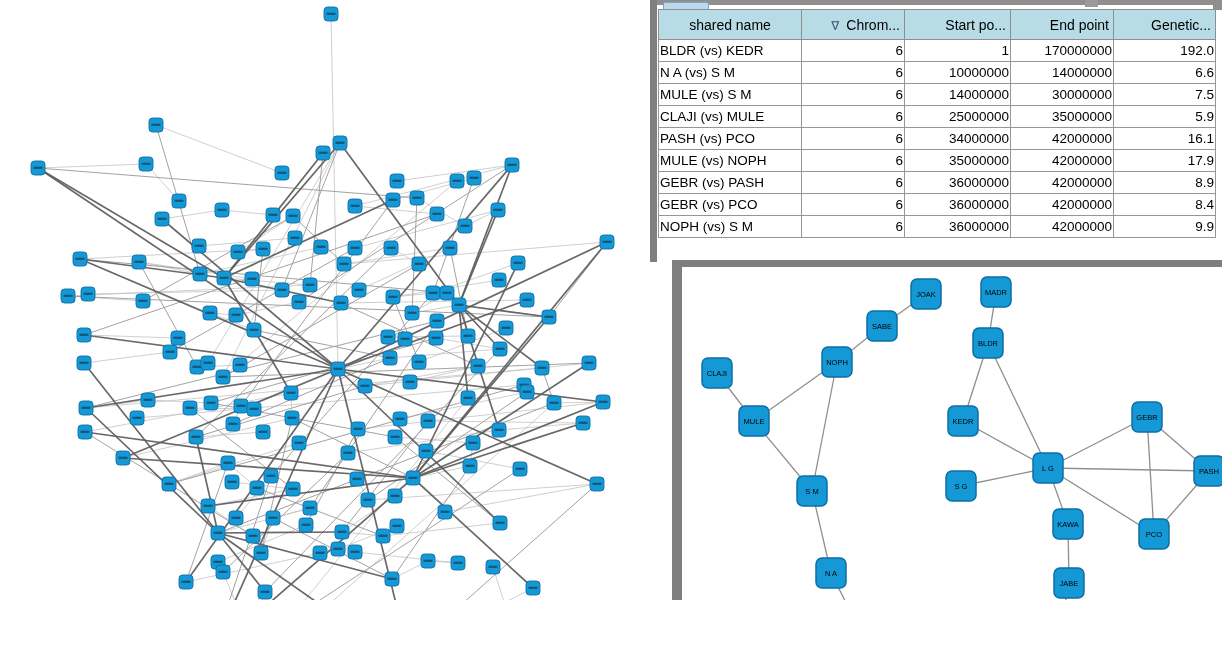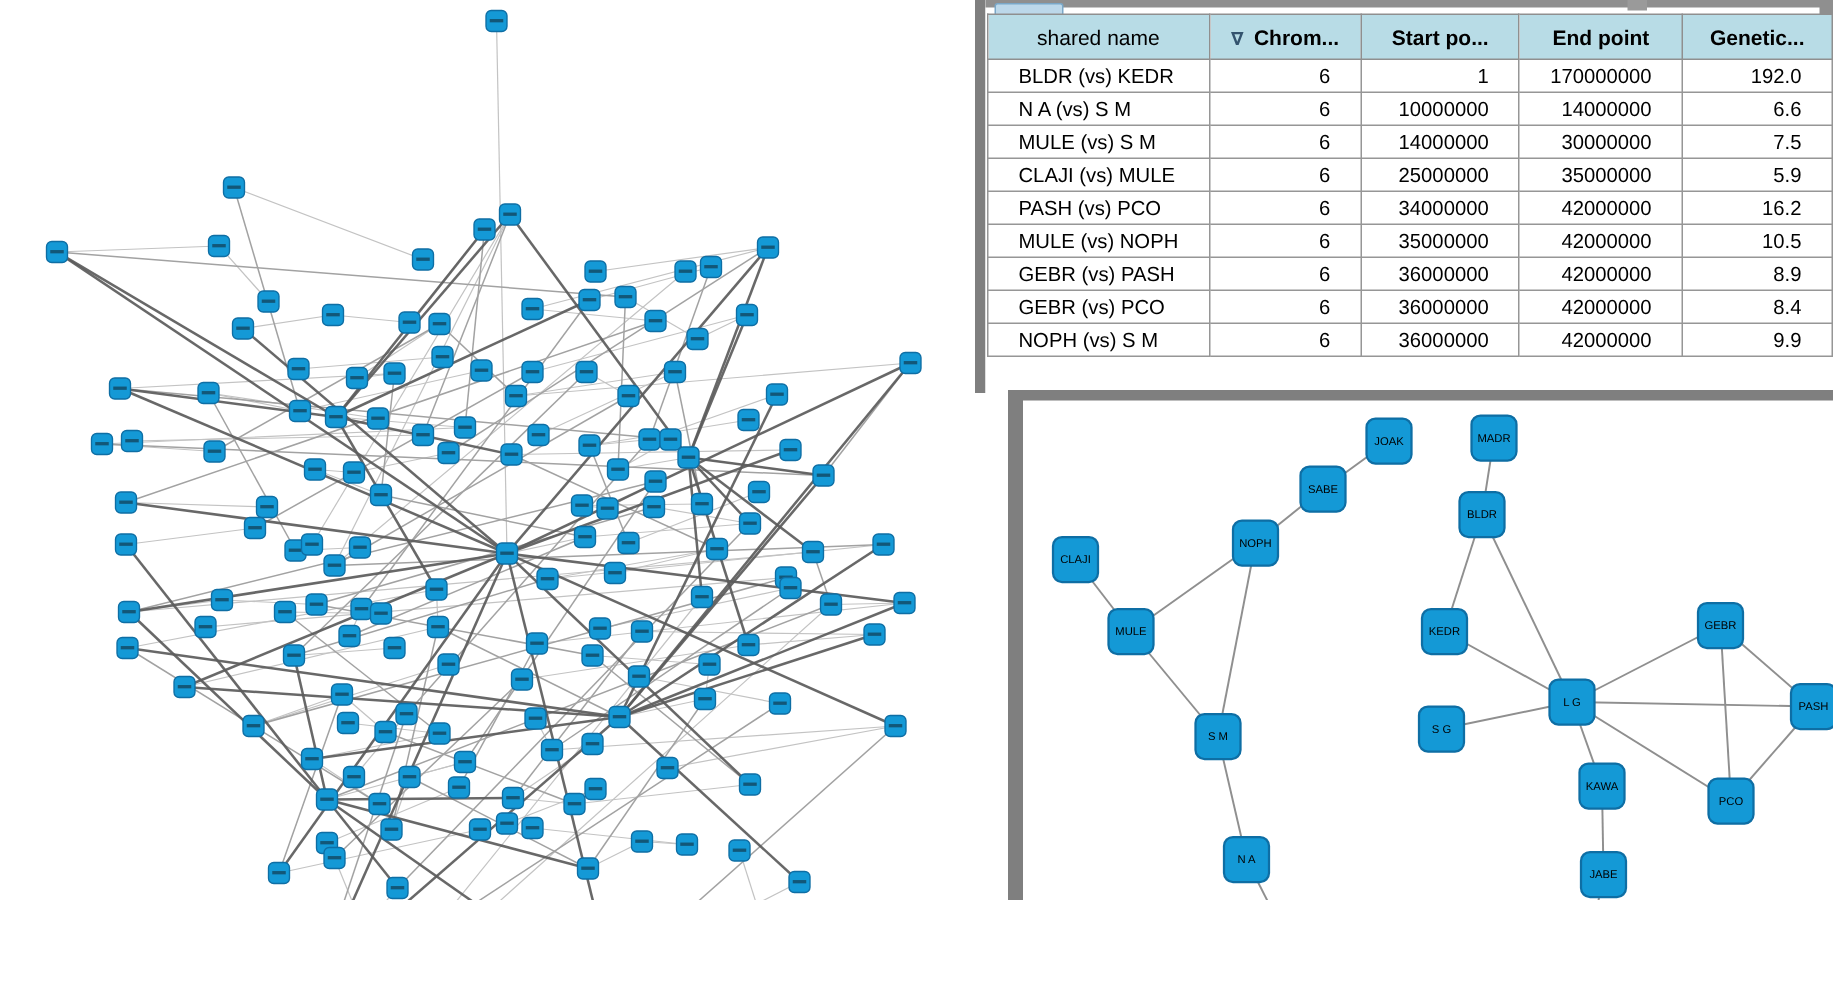--- a/index.html
+++ b/index.html
@@ -18,22 +18,22 @@
   #table-panel{position:absolute;left:657px;top:0;width:565px;height:262px;background:#fff;}
   #top-strip{position:absolute;left:0;top:0;width:565px;height:5px;background:#8f8f8f;}
   #top-tab{position:absolute;left:6px;top:2px;width:44px;height:7px;background:#bcd8ea;border:1px solid #7aa7c7;border-radius:2px;}
   #corner-notch{position:absolute;right:0;top:0;width:9px;height:10px;background:#8f8f8f;}
   #mid-notch{position:absolute;left:428px;top:0;width:13px;height:7px;background:#9a9a9a;}
   #genetics-table{position:absolute;left:1px;top:9px;border-collapse:collapse;table-layout:fixed;
       border:1px solid #5a5a5a;font-size:13.5px;color:#000;}
   #genetics-table th{background:#b8dce6;border:1px solid #8f8f8f;height:29px;font-weight:normal;
       font-size:14px;padding:0 4px;overflow:hidden;white-space:nowrap;}
   #genetics-table th.first{text-align:center;}
-  #genetics-table th.num{text-align:center;font-weight:bold;}
-  #genetics-table td{background:#fff;border:1px solid #969696;height:21px;padding:0 20px;
+  #genetics-table th.num{text-align:right;}
+  #genetics-table td{background:#fff;border:1px solid #969696;height:21px;padding:0 1px;
       overflow:hidden;white-space:nowrap;}
   #genetics-table td.name{text-align:left;}
   #genetics-table td.num{text-align:right;}
   .filter-glyph{color:#33536e;font-size:12px;margin-right:7px;}
   
   #detail-panel{position:absolute;left:672px;top:260px;width:570px;height:409px;background:#fff;
       border-style:solid;border-color:#7f7f7f;border-width:7px 10px 5px 10px;box-sizing:border-box;}
   #detail-svg{position:absolute;left:0;top:0;}
   .node-label{font-family:"Liberation Sans","DejaVu Sans",sans-serif;font-size:7.5px;fill:#000;
       text-anchor:middle;}
@@ -925,28 +925,28 @@
             <td class="num">6</td>
             <td class="num">25000000</td>
             <td class="num">35000000</td>
             <td class="num">5.9</td>
           </tr>
           <tr>
             <td class="name">PASH (vs) PCO</td>
             <td class="num">6</td>
             <td class="num">34000000</td>
             <td class="num">42000000</td>
-            <td class="num">16.2</td>
+            <td class="num">16.1</td>
           </tr>
           <tr>
             <td class="name">MULE (vs) NOPH</td>
             <td class="num">6</td>
             <td class="num">35000000</td>
             <td class="num">42000000</td>
-            <td class="num">10.5</td>
+            <td class="num">17.9</td>
           </tr>
           <tr>
             <td class="name">GEBR (vs) PASH</td>
             <td class="num">6</td>
             <td class="num">36000000</td>
             <td class="num">42000000</td>
             <td class="num">8.9</td>
           </tr>
           <tr>
             <td class="name">GEBR (vs) PCO</td>

